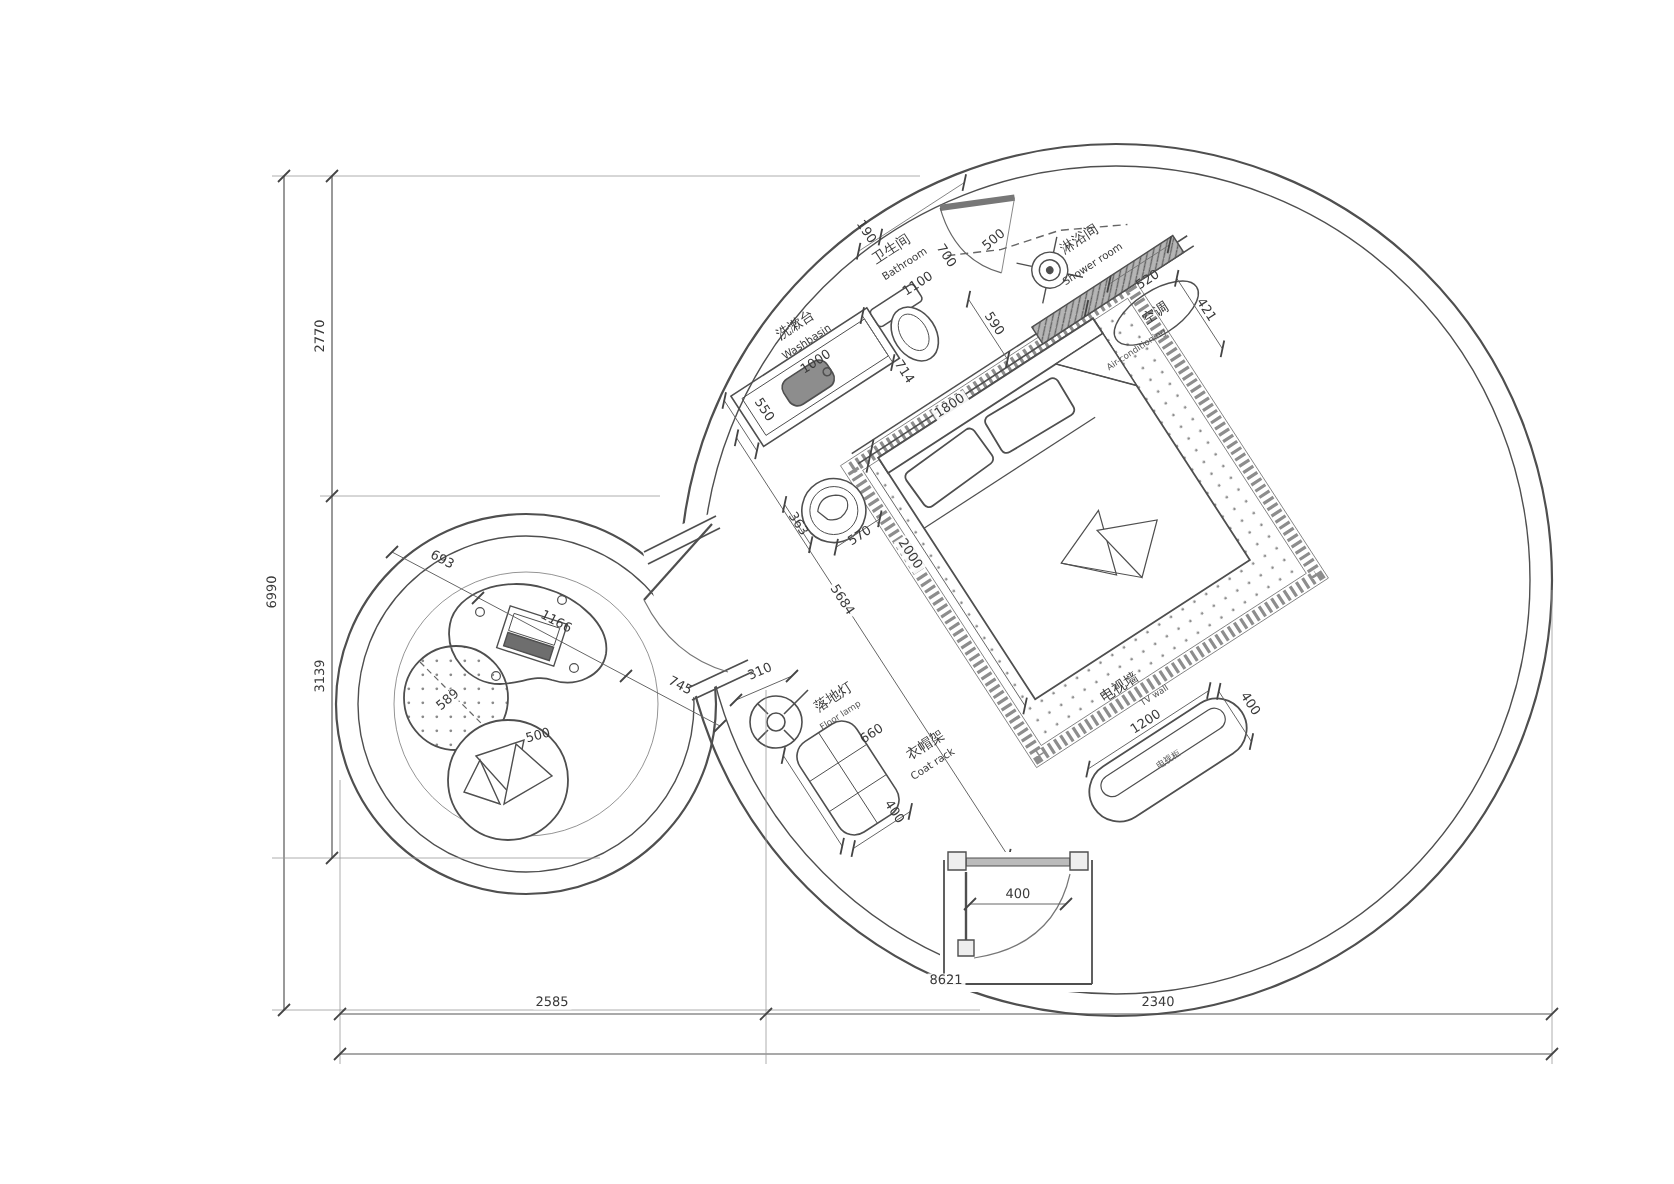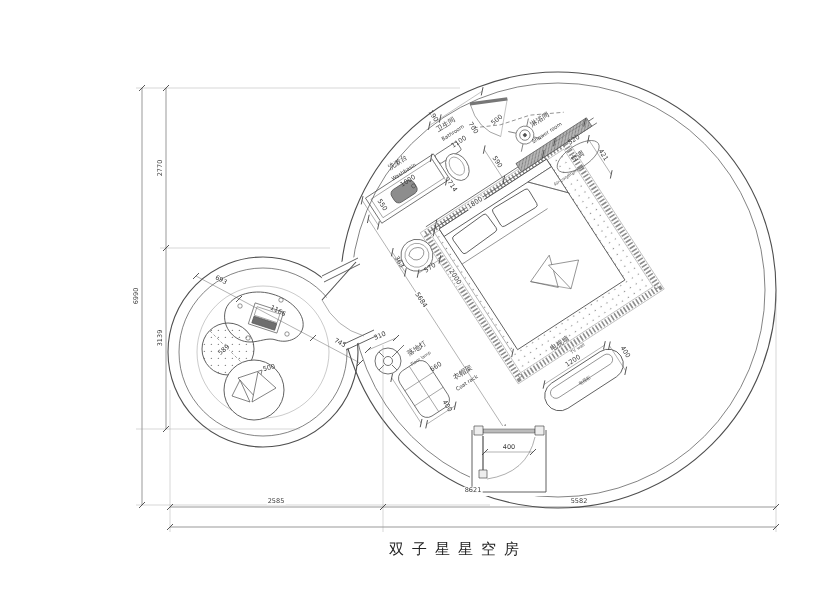--- a/index.html
+++ b/index.html
@@ -279,21 +279,21 @@
         <use href="#tk" transform="translate(776,507)"></use>
     <use href="#tk" transform="translate(170,527)"></use>
         <use href="#tk" transform="translate(776,527)"></use>
   </g>
 </svg>
 
 <span class="lbl s6 bg" style="left:136px;top:296px;--r:-90deg">6990</span>
 <span class="lbl s6 bg" style="left:160px;top:168px;--r:-90deg">2770</span>
 <span class="lbl s6 bg" style="left:160px;top:338px;--r:-90deg">3139</span>
 <span class="lbl s6 bg" style="left:276px;top:501px">2585</span>
-<span class="lbl s6 bg" style="left:579px;top:501px">5582</span>
+<span class="lbl s6 bg" style="left:579px;top:501px">2340</span>
 <span class="lbl s6 bg" style="left:473px;top:490px">8621</span>
 <span class="lbl s6 bg" style="left:509px;top:447px">400</span>
 
 <span class="lbl s7" style="left:398px;top:163px;--r:-33deg">洗漱台</span>
 <span class="lbl s5" style="left:404px;top:172px;--r:-33deg">Washbasin</span>
 <span class="lbl s6" style="left:408px;top:181px;--r:-33deg">1000</span>
 <span class="lbl s6" style="left:382px;top:205px;--r:57deg">550</span>
 <span class="lbl s6" style="left:452px;top:186px;--r:57deg">714</span>
 
 <span class="lbl s7" style="left:446px;top:125px;--r:-33deg">卫生间</span>
@@ -331,14 +331,13 @@
 <span class="lbl s7" style="left:463px;top:373px;--r:-33deg">衣帽架</span>
 <span class="lbl s5" style="left:467px;top:383px;--r:-33deg">Coat rack</span>
 <span class="lbl s6" style="left:447px;top:406px;--r:57deg">400</span>
 
 <span class="lbl s7" style="left:560px;top:344px;--r:-33deg">电视墙</span>
 <span class="lbl s4" style="left:578px;top:349px;--r:-33deg">TV wall</span>
 <span class="lbl s6" style="left:573px;top:361px;--r:-33deg">1200</span>
 <span class="lbl s4" style="left:585px;top:381px;--r:-33deg">电视柜</span>
 <span class="lbl s6" style="left:625px;top:352px;--r:57deg">400</span>
 
-<span class="lbl title" style="left:458px;top:549px">双子星星空房</span>
 </div>
 
 </body></html>

